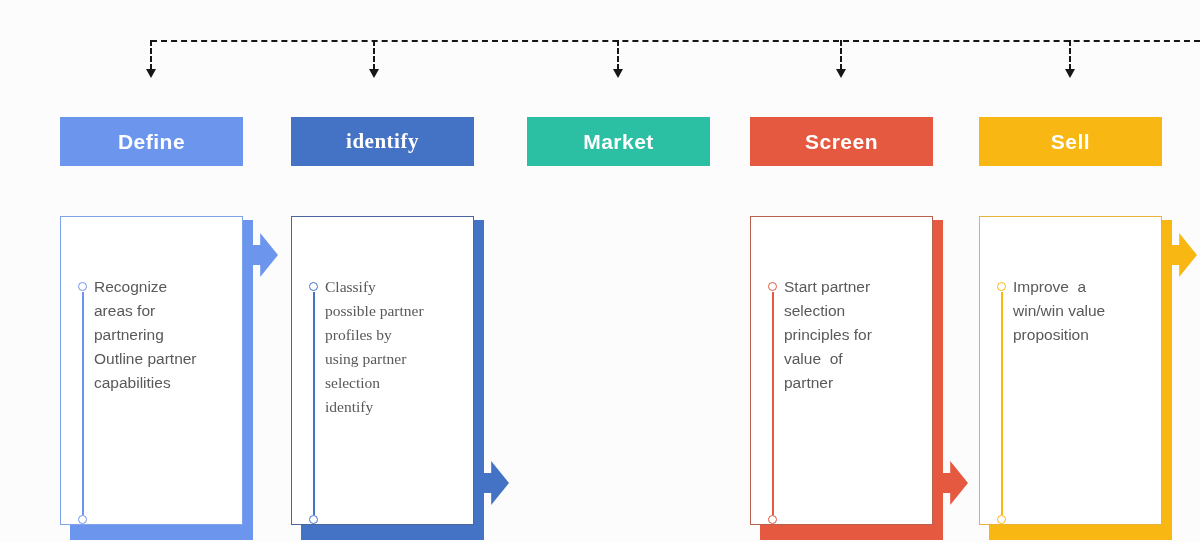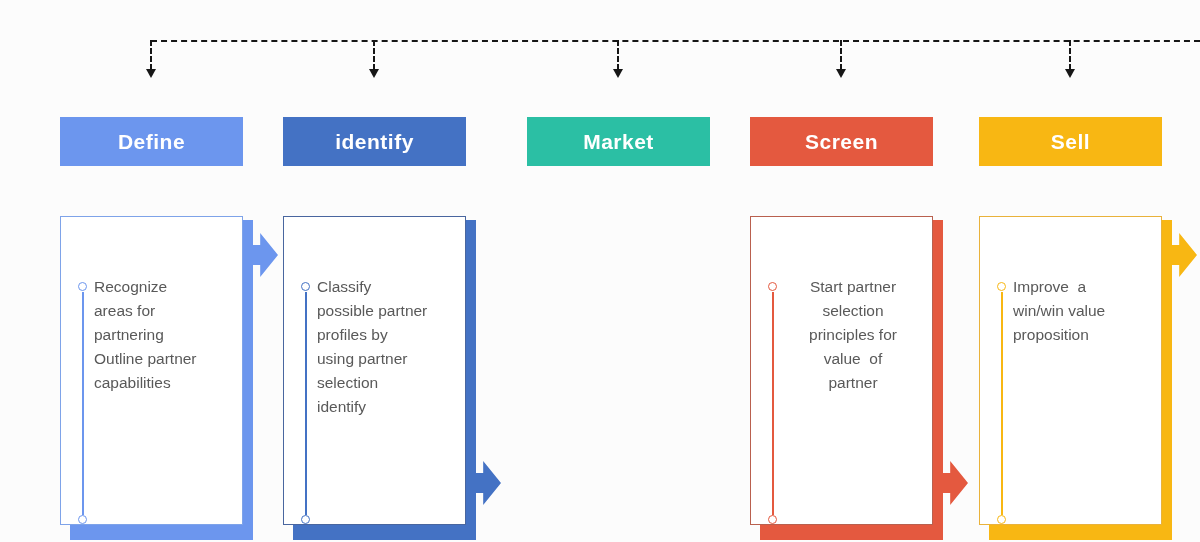--- a/index.html
+++ b/index.html
@@ -76,21 +76,21 @@
         <div class="txt">Recognize
 areas for
 partnering
 Outline partner
 capabilities</div>
       </div>
       <div class="arrow top"></div>
     </div>
   </div>
 
-  <div class="step" style="left: 283px; --accent: #4472C4; --border: #49669F;">
+  <div class="step" style="left: 291px; font-family: Liberation Serif, serif; --accent: #4472C4; --border: #49669F;">
     <div class="hdr">
       <span>identify</span>
     </div>
     <div class="cardwrap">
       <div class="shadow"></div>
       <div class="card">
         <div class="marker">
           <i class="dot top"></i>
           <i class="mline"></i>
           <i class="dot bot"></i>
@@ -105,21 +105,21 @@
       <div class="arrow bottom"></div>
     </div>
   </div>
 
   <div class="step" style="left: 527px; --accent: #2BBFA4; --border: #3CB9A2;">
     <div class="hdr">
       <span>Market</span>
     </div>
   </div>
 
-  <div class="step" style="left: 750px; text-align: center; --accent: #E4593F; --border: #B9604E;">
+  <div class="step" style="left: 750px; --accent: #E4593F; --border: #B9604E;">
     <div class="hdr">
       <span>Screen</span>
     </div>
     <div class="cardwrap">
       <div class="shadow"></div>
       <div class="card">
         <div class="marker">
           <i class="dot top"></i>
           <i class="mline"></i>
           <i class="dot bot"></i>

